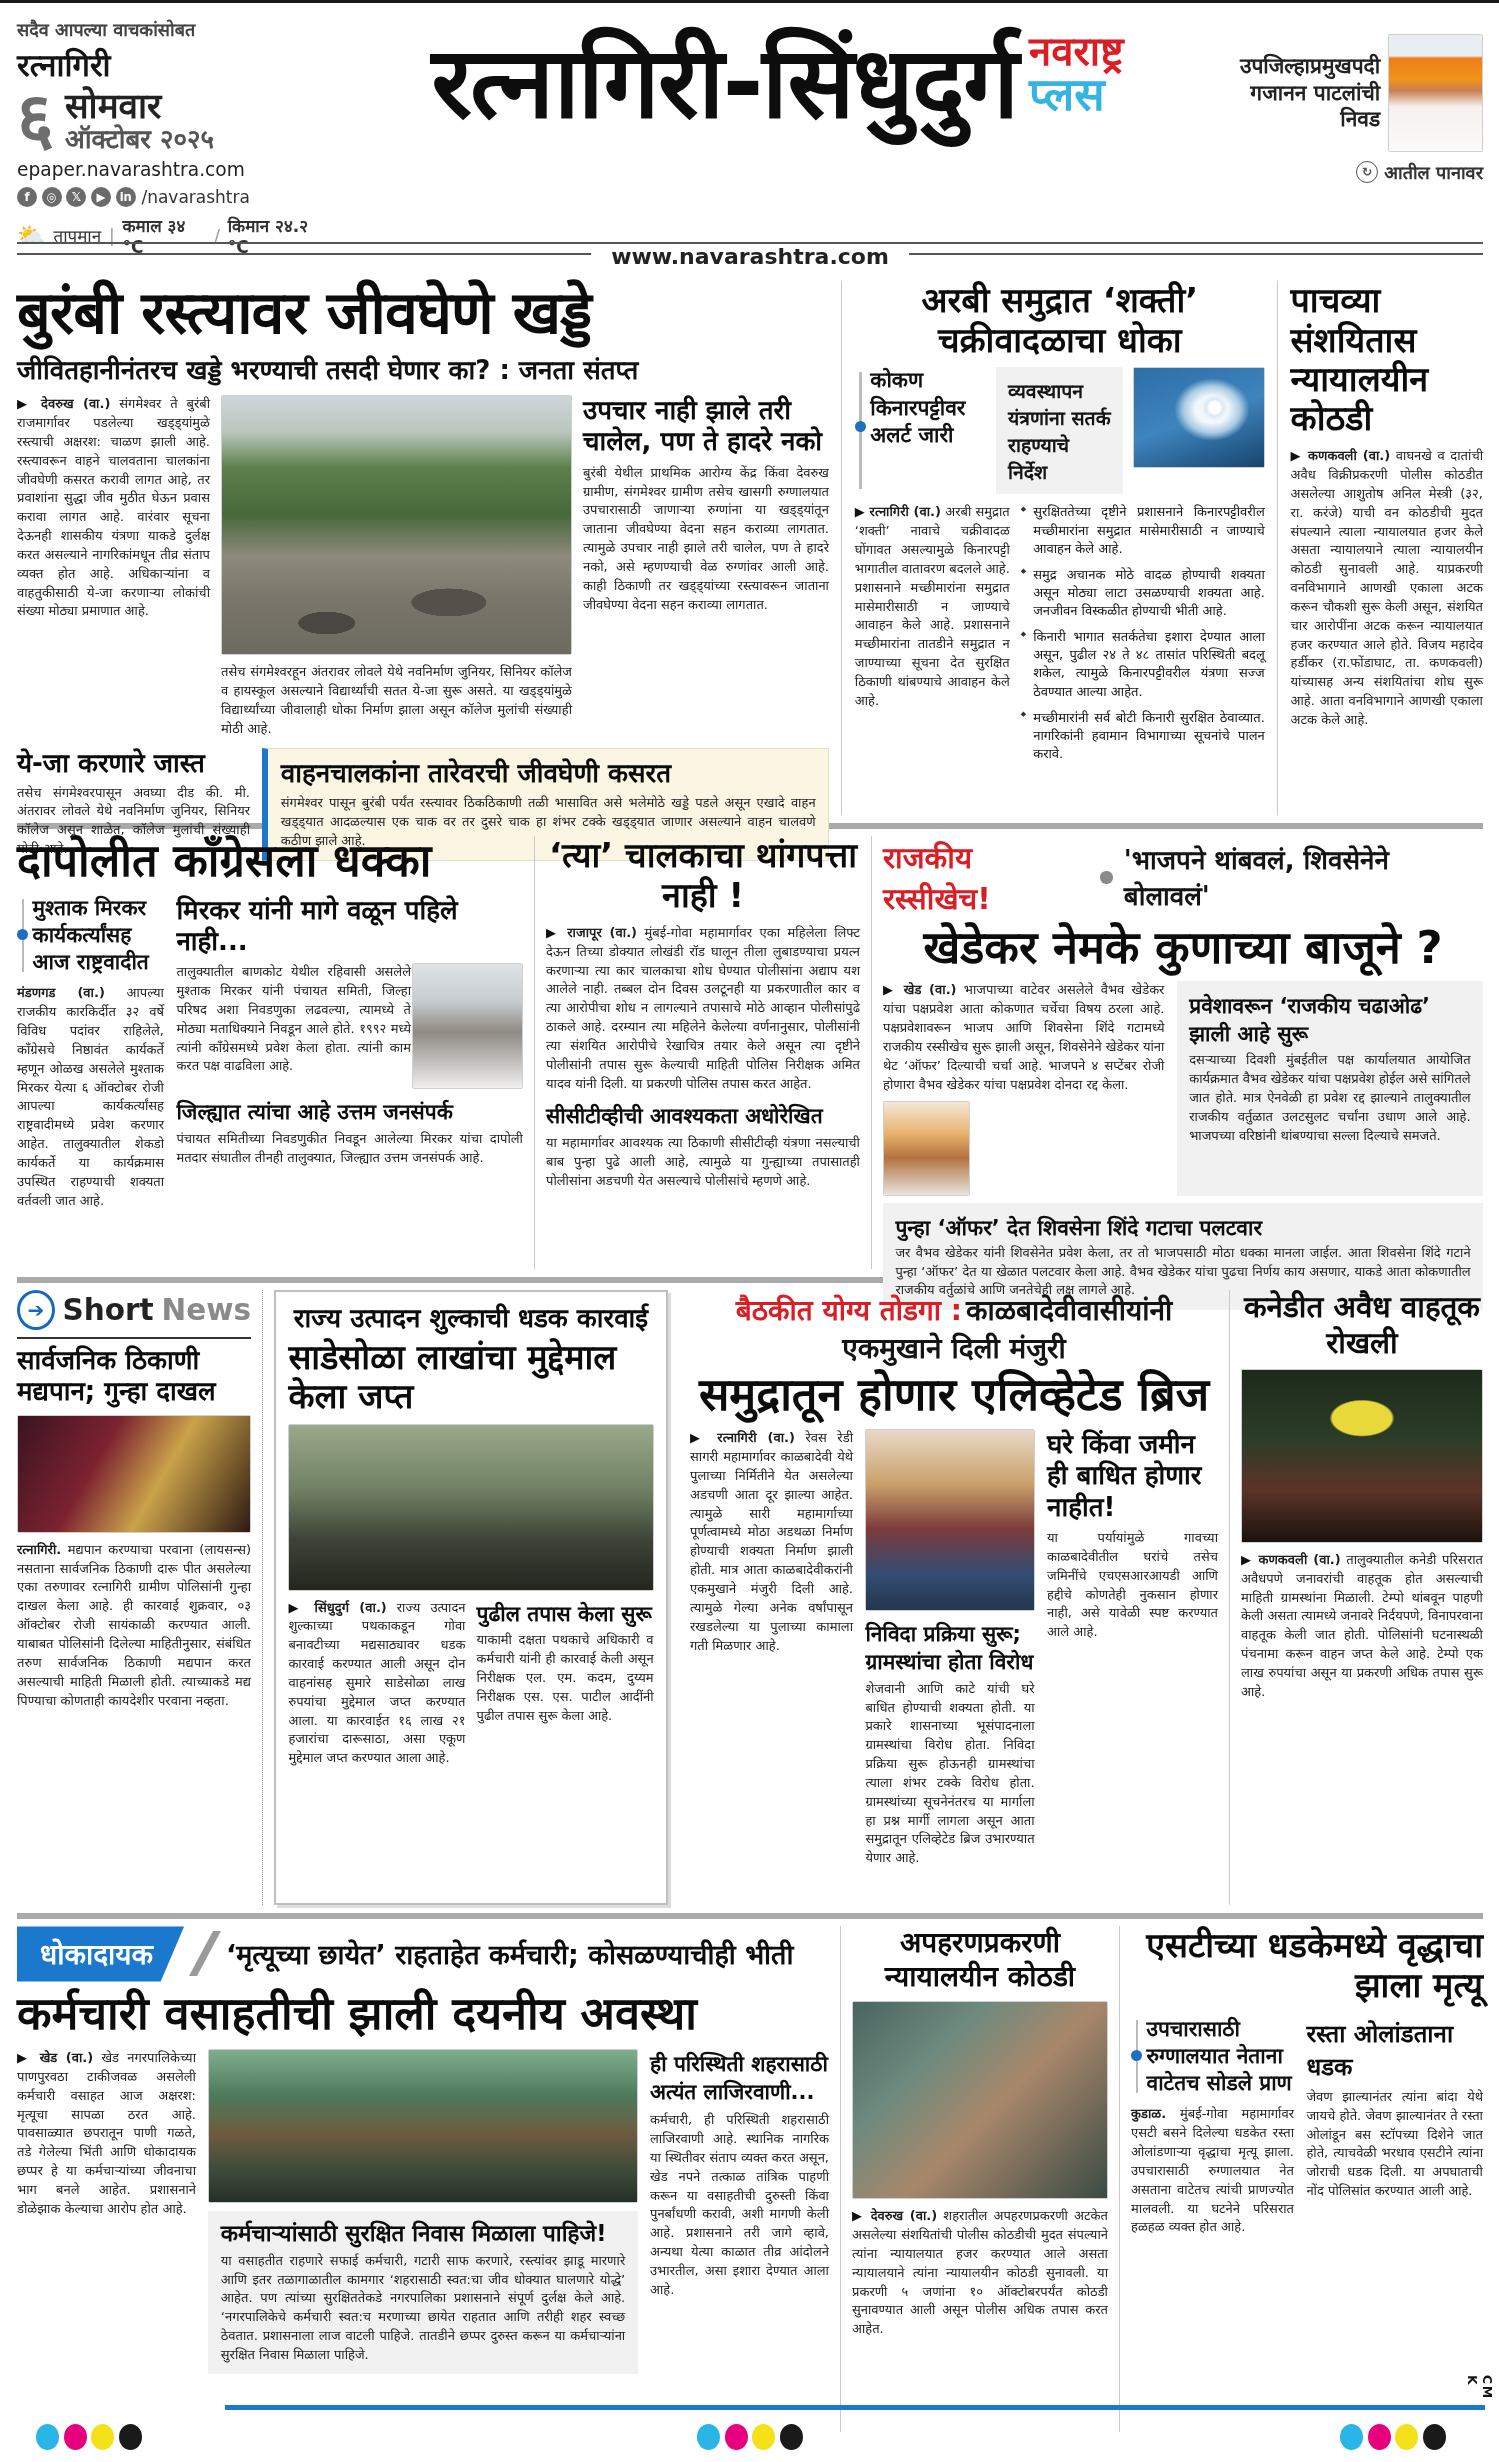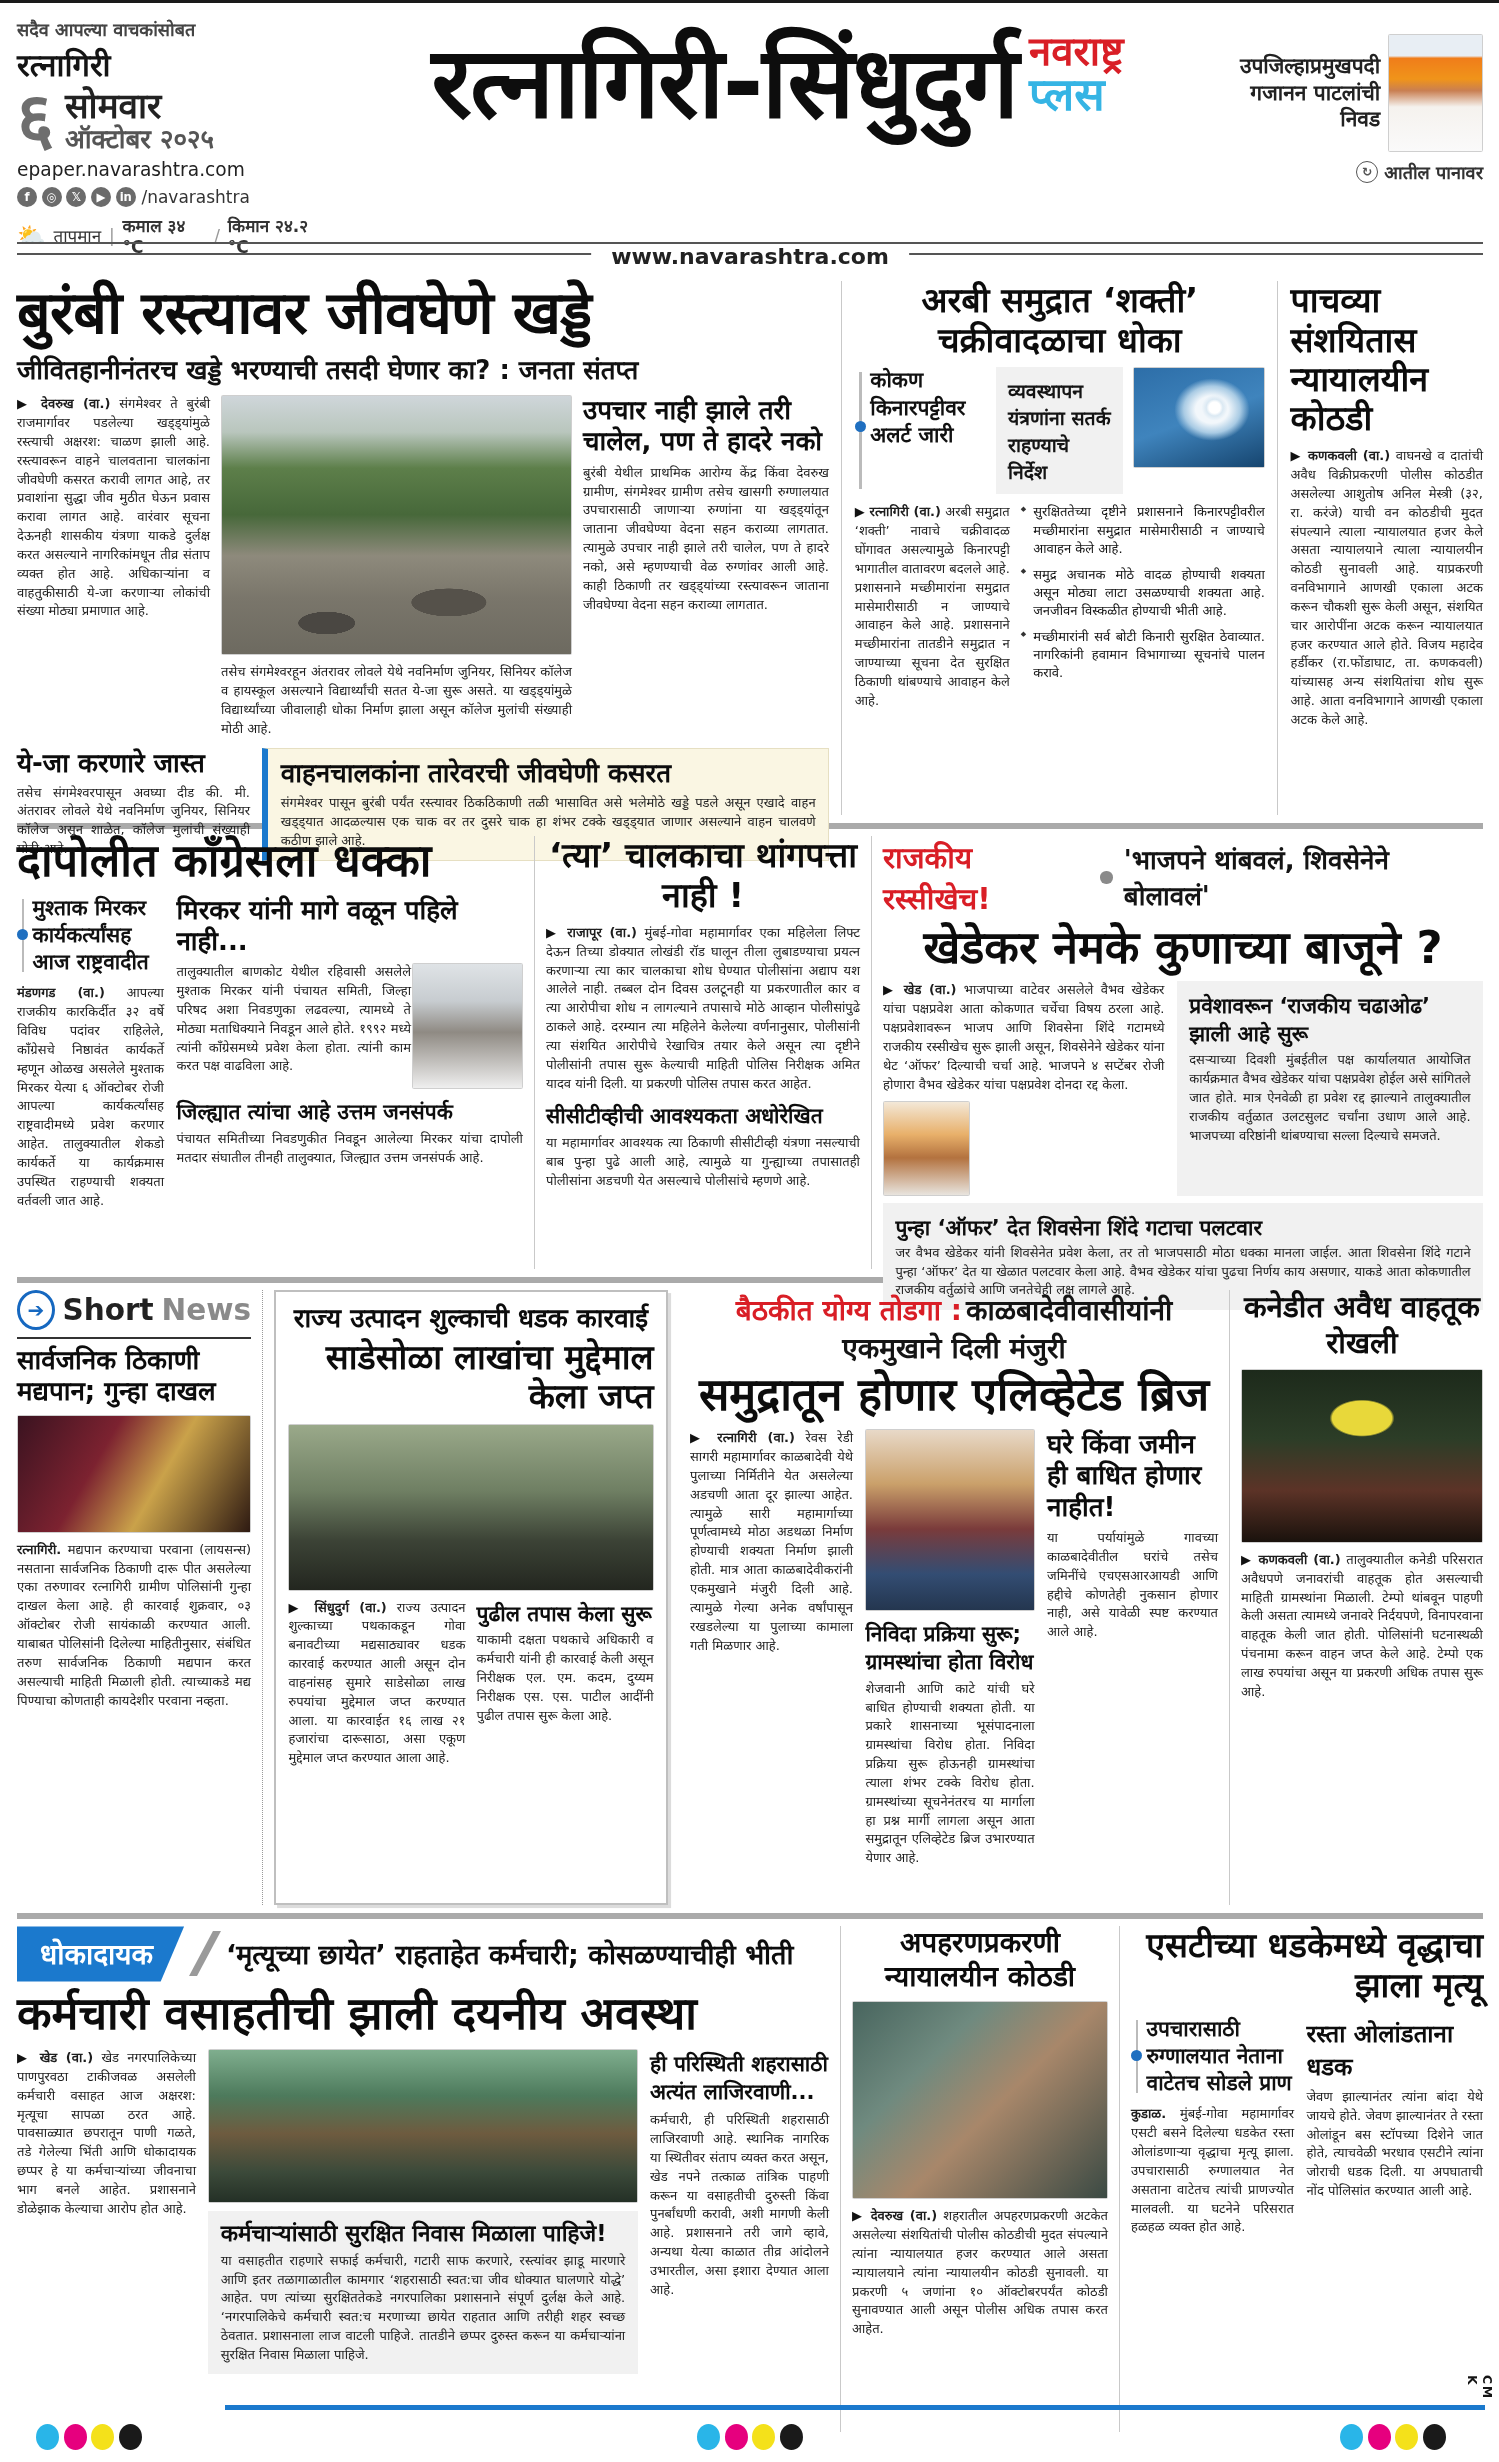--- a/index.html
+++ b/index.html
@@ -229,20 +229,21 @@
         <div class="photo photo-sat"></div>
       </div>
       <div style="display:flex;gap:11px;margin-top:9.3px;">
         <div class="body-txt" style="width:155px;flex:0 0 auto;">
           <span class="dl-arrow">▶ </span><span class="dl">रत्नागिरी (वा.)</span>
           <span>अरबी समुद्रात ‘शक्ती’ नावाचे चक्रीवादळ घोंगावत असल्यामुळे किनारपट्टी भागातील वातावरण बदलले आहे. प्रशासनाने मच्छीमारांना समुद्रात मासेमारीसाठी न जाण्याचे आवाहन केले आहे. प्रशासनाने मच्छीमारांना तातडीने समुद्रात न जाण्याच्या सूचना देत सुरक्षित ठिकाणी थांबण्याचे आवाहन केले आहे.</span>
         </div>
         <ul class="bullets" style="flex:1;">
           <li>सुरक्षिततेच्या दृष्टीने प्रशासनाने किनारपट्टीवरील मच्छीमारांना समुद्रात मासेमारीसाठी न जाण्याचे आवाहन केले आहे.</li>
           <li>समुद्र अचानक मोठे वादळ होण्याची शक्यता असून मोठ्या लाटा उसळण्याची शक्यता आहे. जनजीवन विस्कळीत होण्याची भीती आहे.</li>
+          <li>किनारी भागात सतर्कतेचा इशारा देण्यात आला असून, पुढील २४ ते ४८ तासांत परिस्थिती बदलू शकेल, त्यामुळे किनारपट्टीवरील यंत्रणा सज्ज ठेवण्यात आल्या आहेत.</li>
           <li>मच्छीमारांनी सर्व बोटी किनारी सुरक्षित ठेवाव्यात. नागरिकांनी हवामान विभागाच्या सूचनांचे पालन करावे.</li>
         </ul>
       </div>
     </article>
 
     <article class="court hairline-v">
       <div class="h-md">पाचव्या संशयितास न्यायालयीन कोठडी</div>
       <div class="body-txt" style="margin-top:9.3px;">
         <span class="dl-arrow">▶ </span><span class="dl">कणकवली (वा.)</span>
         <span>वाघनखे व दातांची अवैध विक्रीप्रकरणी पोलीस कोठडीत असलेल्या आशुतोष अनिल मेस्त्री (३२, रा. करंजे) याची वन कोठडीची मुदत संपल्याने त्याला न्यायालयात हजर केले असता न्यायालयाने त्याला न्यायालयीन कोठडी सुनावली आहे. याप्रकरणी वनविभागाने आणखी एकाला अटक करून चौकशी सुरू केली असून, संशयित चार आरोपींना अटक करून न्यायालयात हजर करण्यात आले होते. विजय महादेव हर्डीकर (रा.फोंडाघाट, ता. कणकवली) यांच्यासह अन्य संशयितांचा शोध सुरू आहे. आता वनविभागाने आणखी एकाला अटक केले आहे.</span>
@@ -327,21 +328,21 @@
       <div class="h-sm">सार्वजनिक ठिकाणी मद्यपान; गुन्हा दाखल</div>
       <div class="photo photo-wine" style="margin-top:7.8px;"></div>
       <div class="body-txt" style="margin-top:7.8px;">
         <span class="dl">रत्नागिरी.</span>
         <span>मद्यपान करण्याचा परवाना (लायसन्स) नसताना सार्वजनिक ठिकाणी दारू पीत असलेल्या एका तरुणावर रत्नागिरी ग्रामीण पोलिसांनी गुन्हा दाखल केला आहे. ही कारवाई शुक्रवार, ०३ ऑक्टोबर रोजी सायंकाळी करण्यात आली. याबाबत पोलिसांनी दिलेल्या माहितीनुसार, संबंधित तरुण सार्वजनिक ठिकाणी मद्यपान करत असल्याची माहिती मिळाली होती. त्याच्याकडे मद्य पिण्याचा कोणताही कायदेशीर परवाना नव्हता.</span>
       </div>
     </article>
 
     <article class="seizure">
       <div class="h-sm" style="text-align:center;">राज्य उत्पादन शुल्काची धडक कारवाई</div>
-      <div class="h-md" style="text-align:right;margin-top:3.1px;">साडेसोळा लाखांचा मुद्देमाल केला जप्त</div>
+      <div class="h-md" style="text-align:left;margin-top:3.1px;">साडेसोळा लाखांचा मुद्देमाल केला जप्त</div>
       <div class="photo photo-group" style="margin-top:7.8px;"></div>
       <div style="display:flex;gap:11px;margin-top:7.8px;">
         <div class="body-txt" style="flex:1;">
           <span class="dl-arrow">▶ </span><span class="dl">सिंधुदुर्ग (वा.)</span>
           <span>राज्य उत्पादन शुल्काच्या पथकाकडून गोवा बनावटीच्या मद्यसाठ्यावर धडक कारवाई करण्यात आली असून दोन वाहनांसह सुमारे साडेसोळा लाख रुपयांचा मुद्देमाल जप्त करण्यात आला. या कारवाईत १६ लाख २१ हजारांचा दारूसाठा, असा एकूण मुद्देमाल जप्त करण्यात आला आहे.</span>
         </div>
         <div style="flex:1;">
           <div class="crosshead">पुढील तपास केला सुरू</div>
           <div class="body-txt" style="margin-top:4.7px;">याकामी दक्षता पथकाचे अधिकारी व कर्मचारी यांनी ही कारवाई केली असून निरीक्षक एल. एम. कदम, दुय्यम निरीक्षक एस. एस. पाटील आदींनी पुढील तपास सुरू केला आहे.</div>
         </div>

